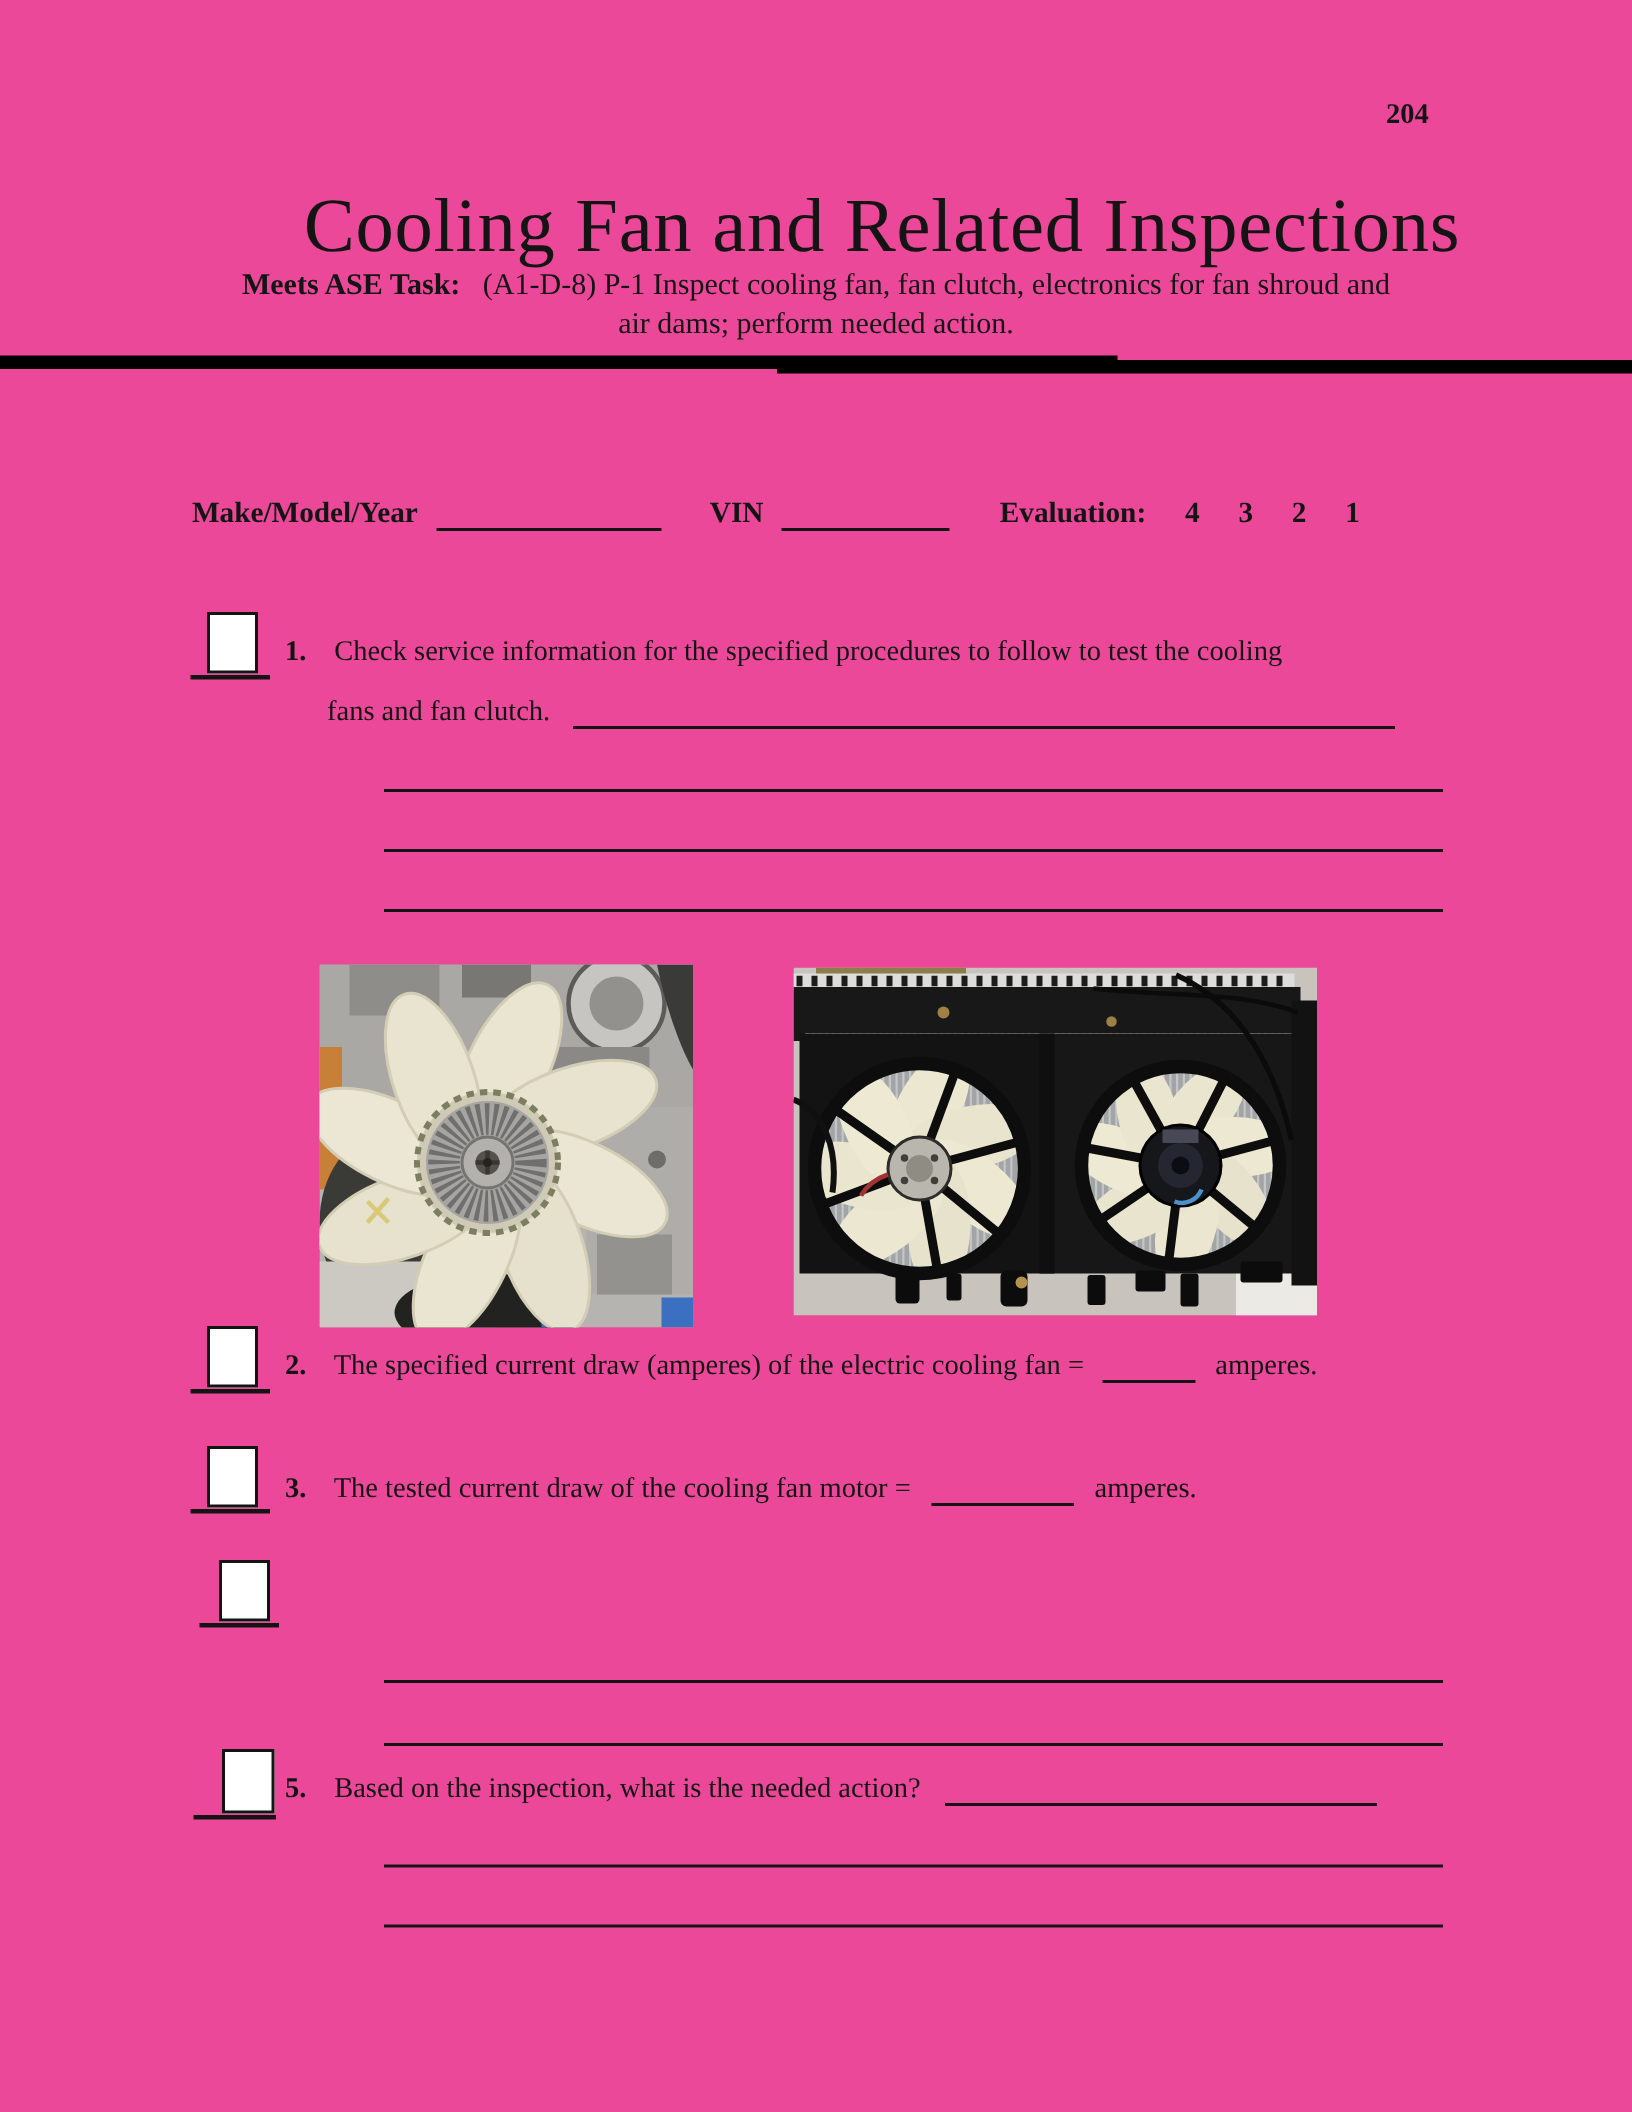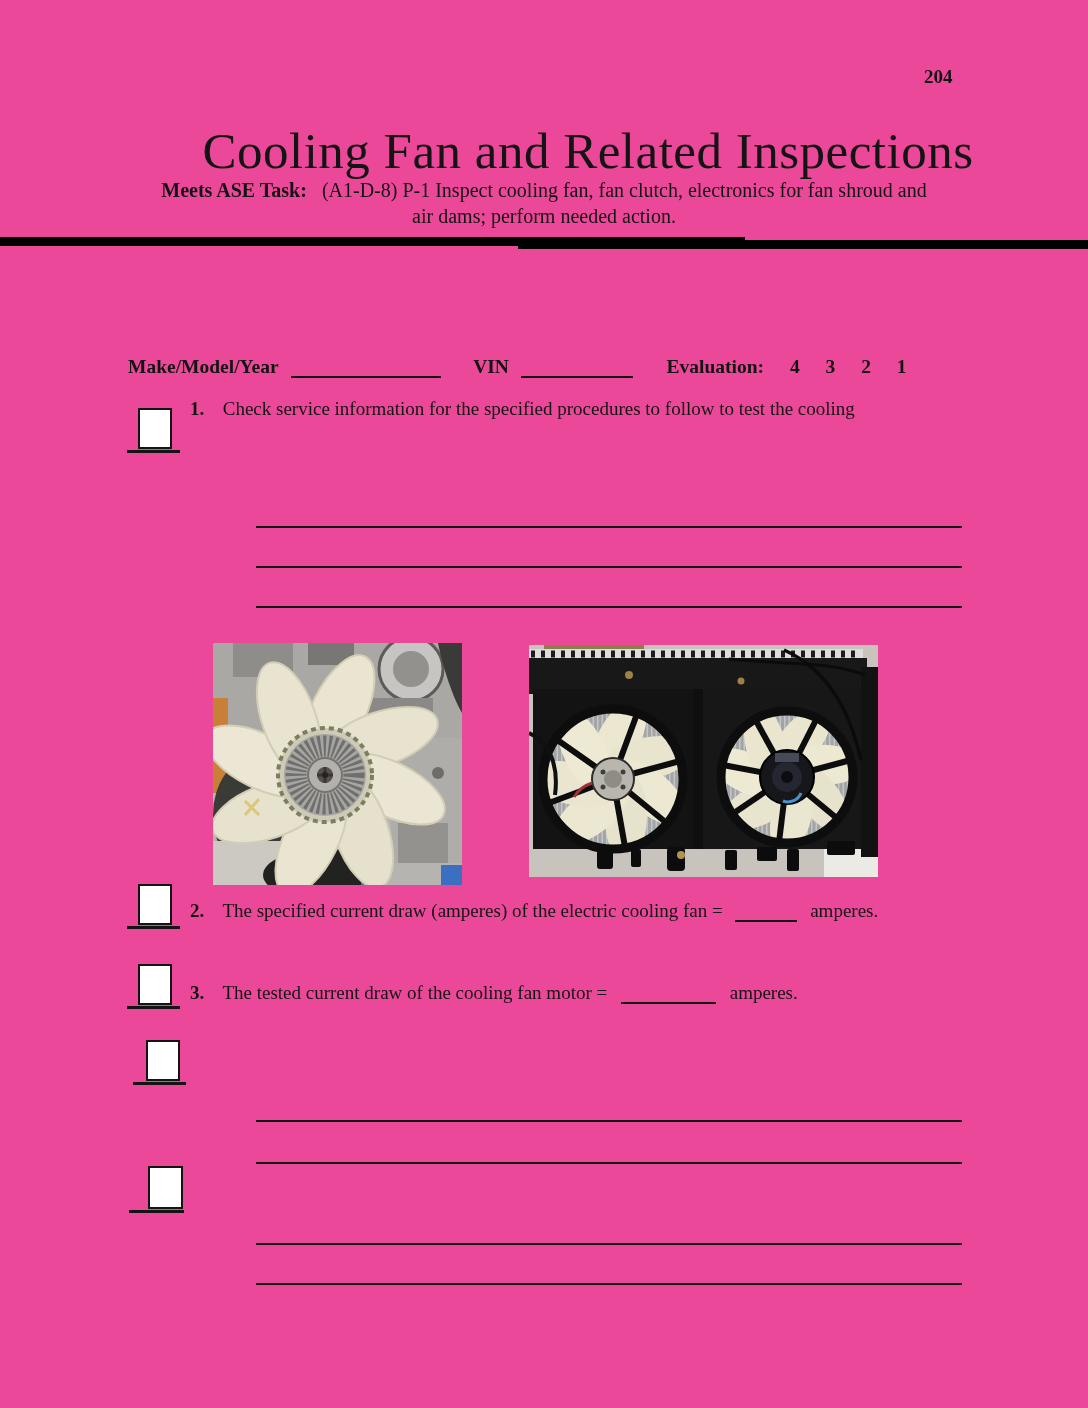--- a/index.html
+++ b/index.html
@@ -37,39 +37,43 @@
     <span class="b">Meets ASE Task:</span>
     <span>&nbsp;</span>
     <span>(A1-D-8) P-1  Inspect cooling fan, fan clutch, electronics for fan shroud and</span>
   </div>
   <div class="abs center ase" style="top:205px;">air dams; perform needed action.</div>
 
   <div class="bar" style="left:0;top:237px;width:745px;height:9px;"></div>
   <div class="bar" style="left:518px;top:240px;width:570px;height:9px;"></div>
 
 
-  <div class="abs formrow" style="left:128px;top:356px;">
+  <div class="abs formrow" style="left:128px;top:332px;">
     <span class="lbl">Make/Model/Year</span>
     <span class="blank" style="width:150px;margin-left:8px;"></span>
     <span class="blank" style="width:0;border:none;margin-left:22px;"></span>
     <span class="lbl">VIN</span>
     <span class="blank" style="width:112px;margin-left:7px;"></span>
     <span class="blank" style="width:0;border:none;margin-left:24px;"></span>
     <span class="lbl">Evaluation:</span>
     <span class="evalnum">4</span>
     <span class="evalnum">3</span>
     <span class="evalnum">2</span>
     <span class="evalnum">1</span>
   </div>
 
   <div class="cb" style="left:138px;top:408px;width:30px;height:37px;"></div>
   <div class="cbrule" style="left:127px;top:450px;width:53px;"></div>
-  <div class="abs item" style="left:190px;top:398px;">
+  <div class="abs item" style="left:190px;top:424px;">
     <span class="num">1.</span>
     <span>Check service information for the specified procedures to follow to test the cooling</span>
+  </div>
+  <div class="abs item" style="left:218px;top:464px;">
+    <span>fans and fan clutch.</span>
+    <span class="blank" style="width:548px;margin-left:10px;border-bottom-width:2px;"></span>
   </div>
   <div class="rule" style="left:256px;top:526px;width:706px;"></div>
   <div class="rule" style="left:256px;top:566px;width:706px;"></div>
   <div class="rule" style="left:256px;top:606px;width:706px;"></div>
 
   <div class="photo" style="left:213px;top:643px;width:249px;height:242px;">
     <svg width="249" height="242" viewBox="0 0 249 242">
       <rect width="249" height="242" fill="#b6b4b0"></rect>
       <rect x="0" y="0" width="249" height="96" fill="#a9a8a5"></rect>
       <rect x="20" y="0" width="60" height="34" fill="#8e8d8a"></rect>
@@ -270,16 +274,21 @@
     <span>amperes.</span>
   </div>
 
   <div class="cb" style="left:146px;top:1040px;width:30px;height:37px;"></div>
   <div class="cbrule" style="left:133px;top:1082px;width:53px;"></div>
   <div class="rule" style="left:256px;top:1120px;width:706px;"></div>
   <div class="rule" style="left:256px;top:1162px;width:706px;"></div>
 
   <div class="cb" style="left:148px;top:1166px;width:31px;height:39px;"></div>
   <div class="cbrule" style="left:129px;top:1210px;width:55px;"></div>
+  <div class="abs item" style="left:190px;top:1182px;">
+    <span class="num">5.</span>
+    <span>Based on the inspection, what is the needed action?</span>
+    <span class="blank" style="width:288px;margin-left:12px;border-bottom-width:2px;"></span>
+  </div>
   <div class="rule" style="left:256px;top:1243px;width:706px;"></div>
   <div class="rule" style="left:256px;top:1283px;width:706px;"></div>
 
 </div>
 
 </body></html>

